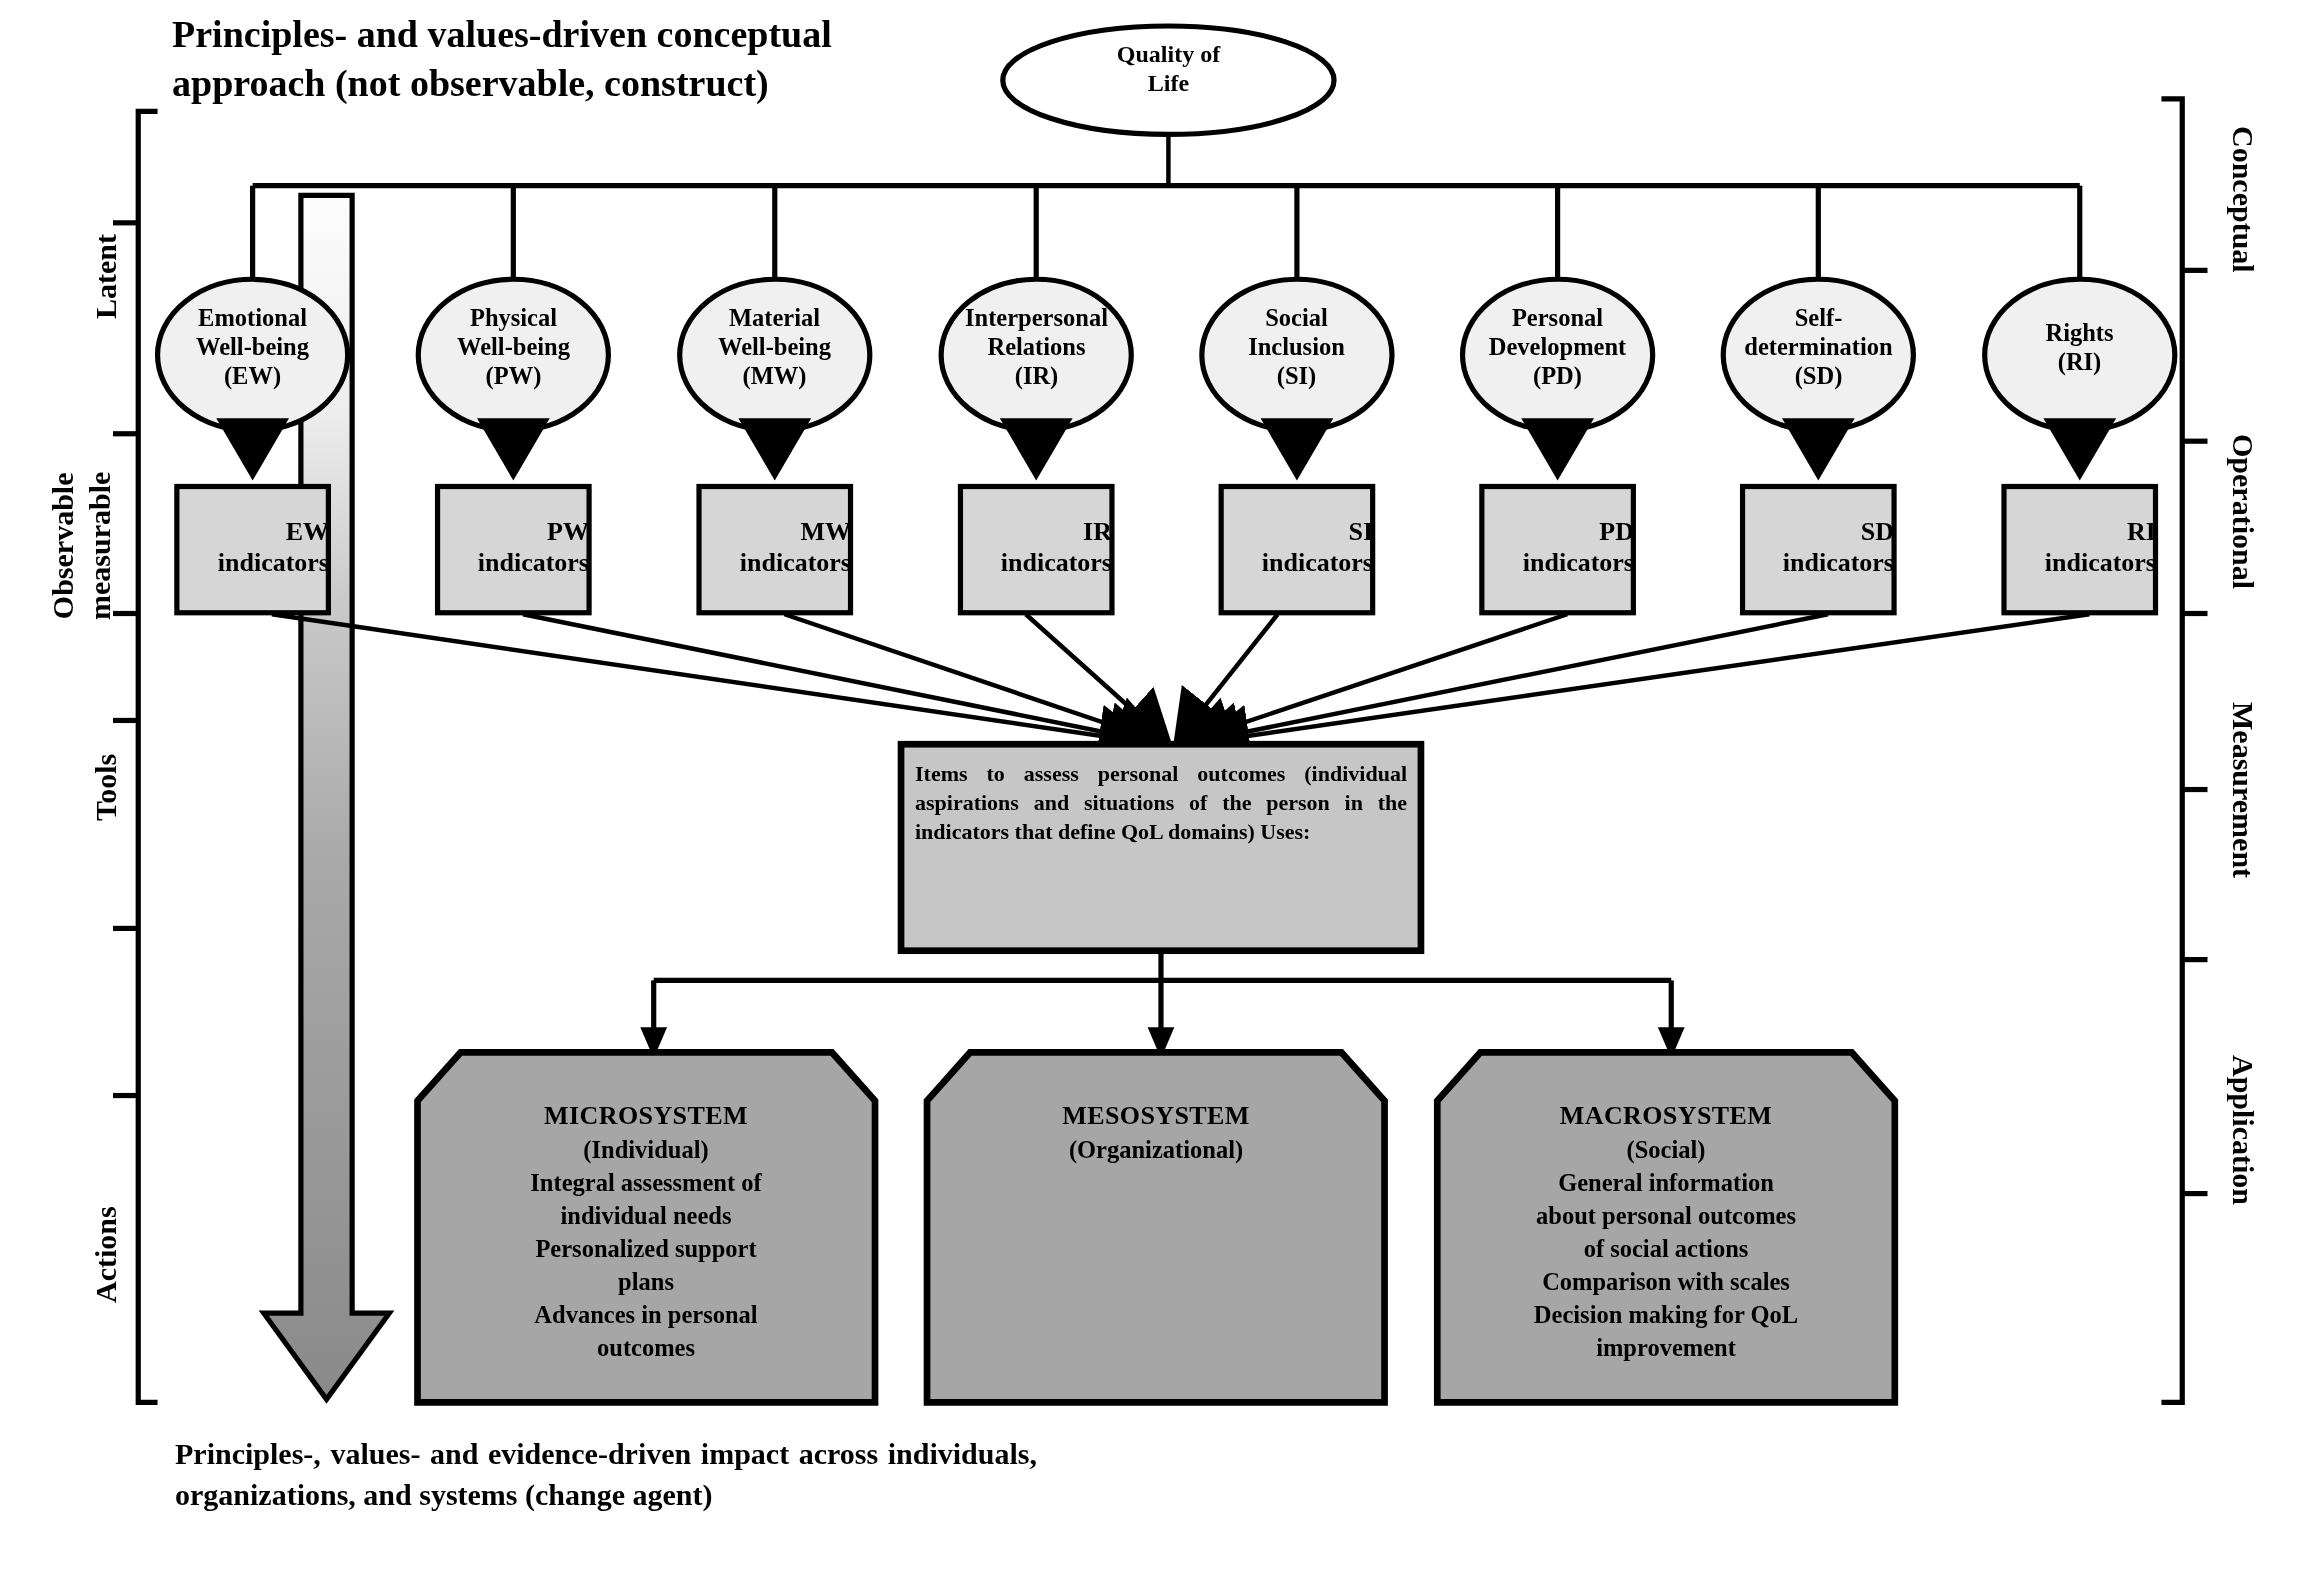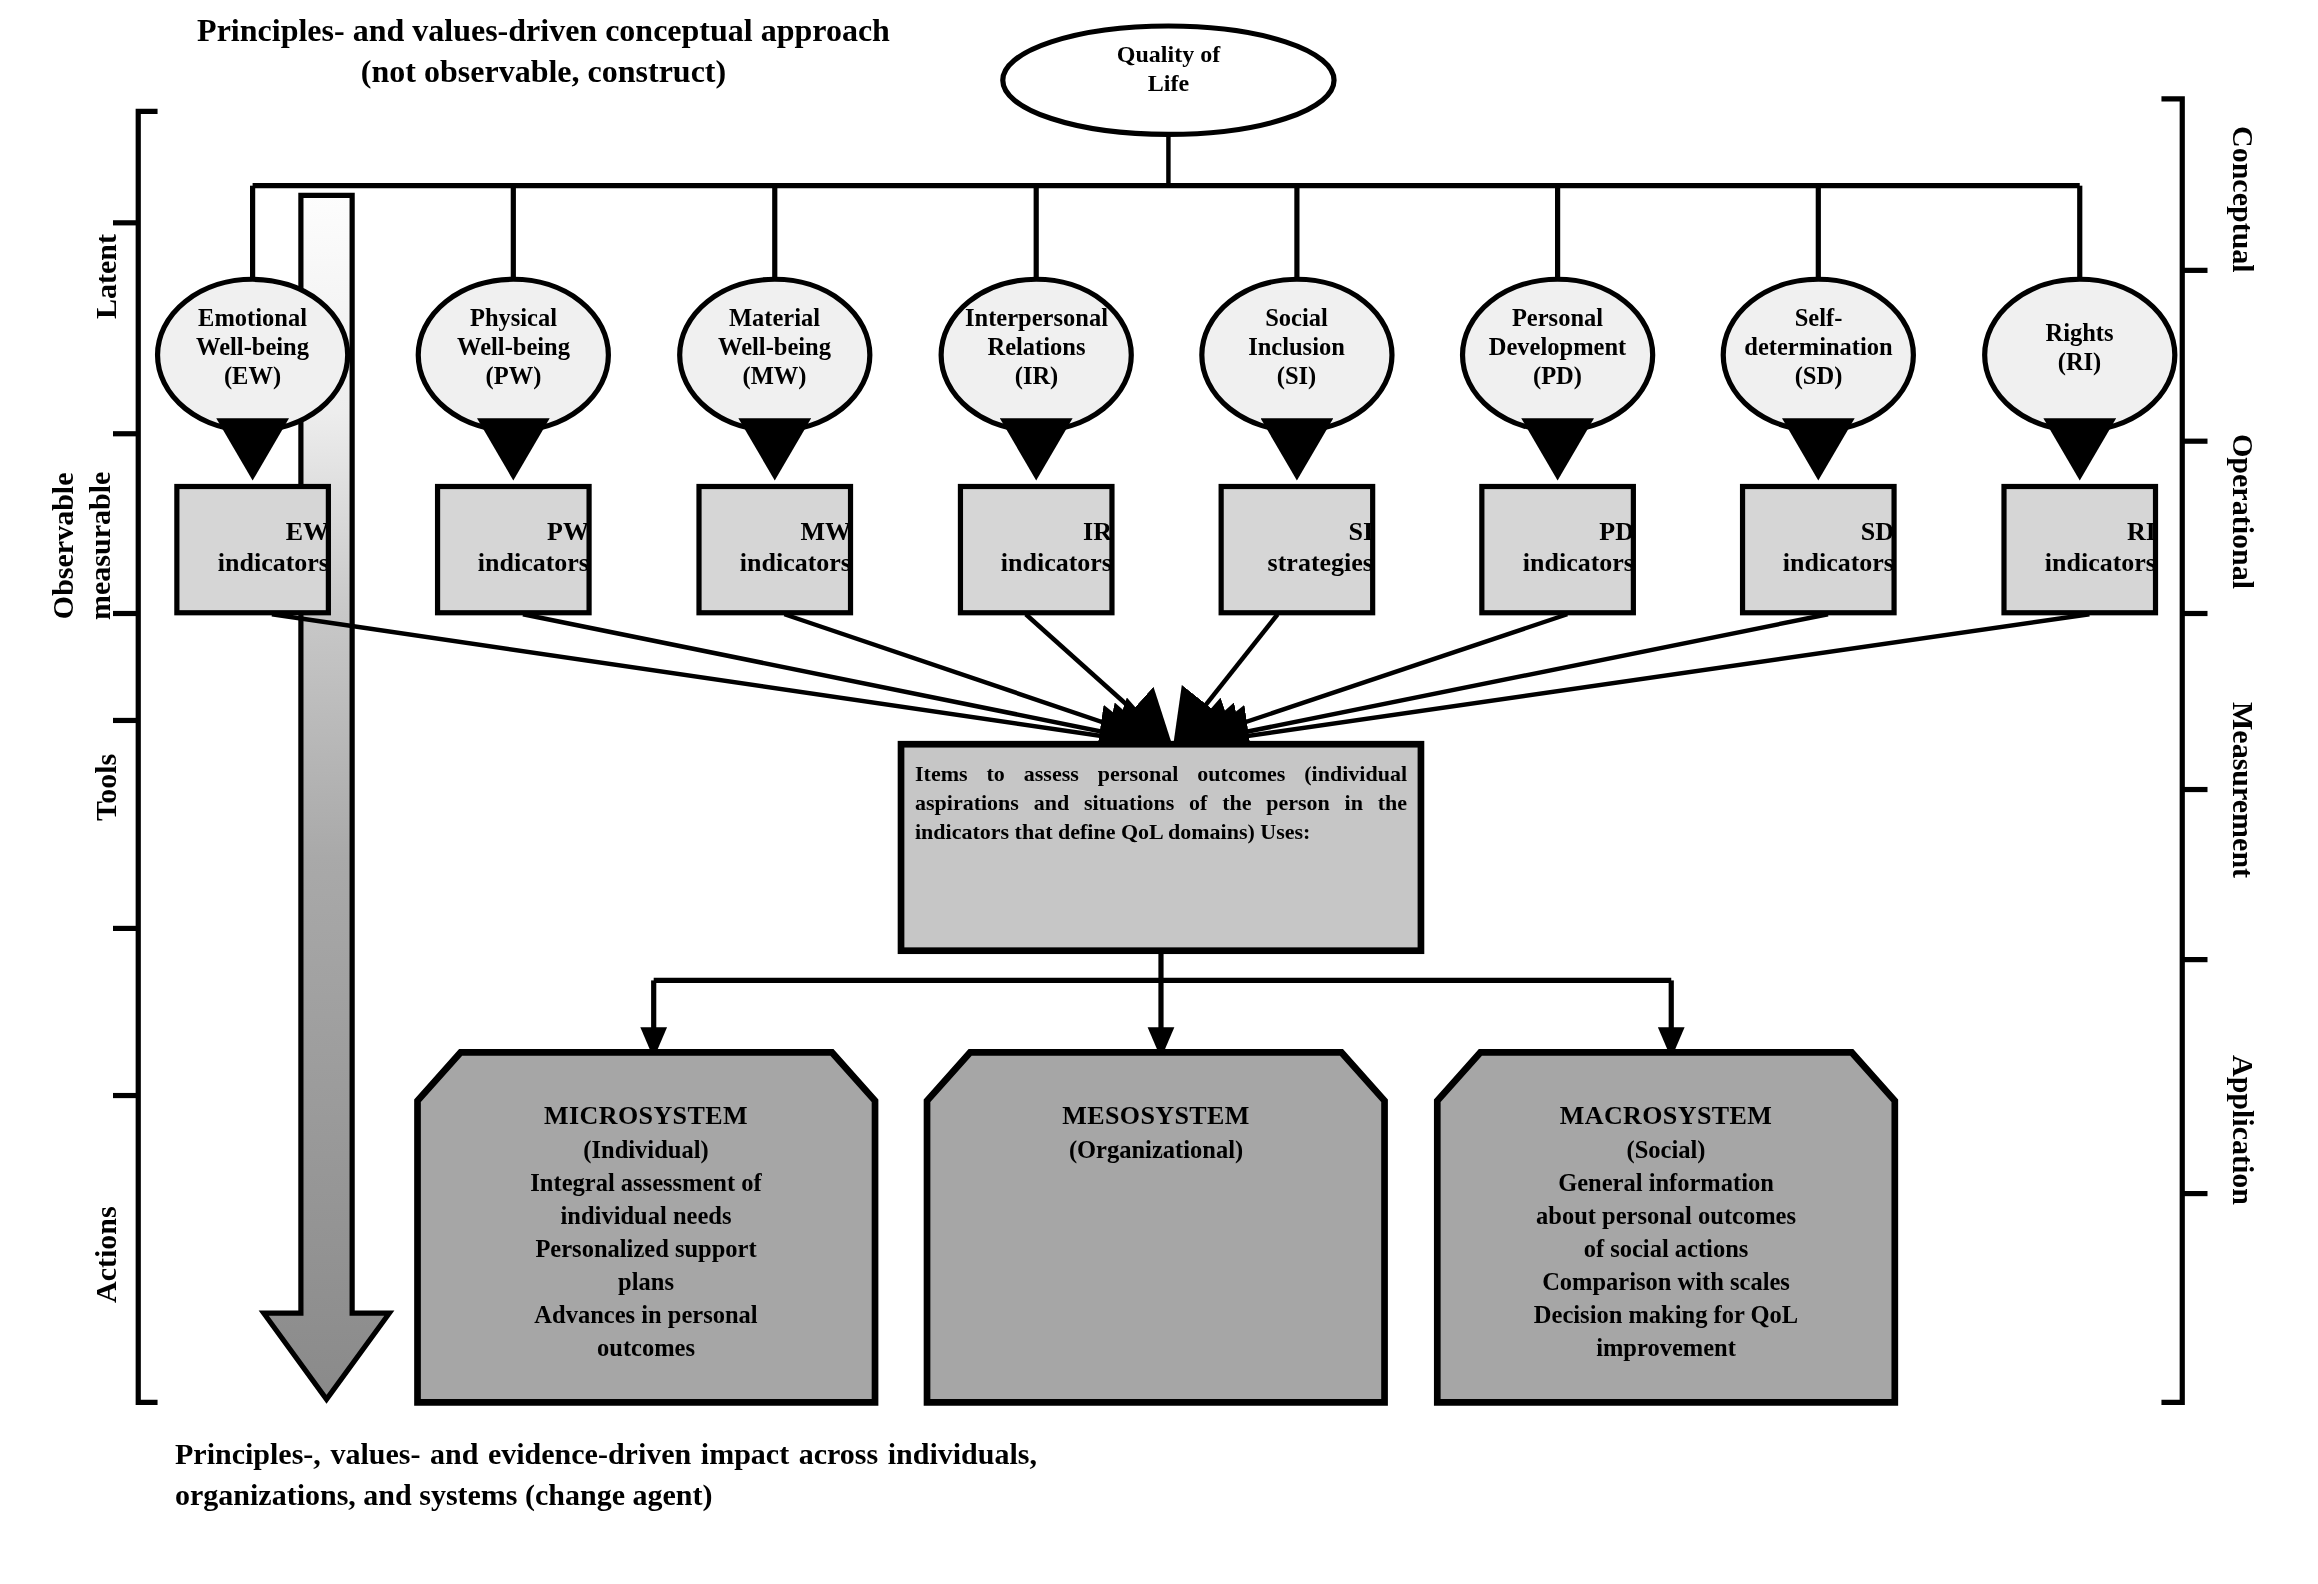--- a/index.html
+++ b/index.html
@@ -1,20 +1,20 @@
 <!DOCTYPE html>
 <html style="font-size:12px"><head>
 <meta charset="utf-8">
 <style>
   html,body{margin:0;padding:0;background:#fff;}
   body{width:2319px;height:1585px;font-family:"Liberation Serif","DejaVu Serif",serif;}
   #stage{position:relative;width:2319px;height:1585px;overflow:hidden;background:#ffffff;}
   svg.layer{position:absolute;left:0;top:0;width:2319px;height:1585px;}
   .txt{position:absolute;font-family:"Liberation Serif","DejaVu Serif",serif;font-weight:bold;color:#000;line-height:1.22;}
-  .hdr-note{font-size:32px;width:743px;line-height:1.28;text-align:center;}
+  .hdr-note{font-size:38px;width:743px;line-height:1.28;}
   .side-left{transform-origin:0 0;white-space:nowrap;font-size:30px;}
   .side-right{transform-origin:0 0;white-space:nowrap;font-size:30px;}
   .oval-label{position:absolute;text-align:center;font-size:24.5px;line-height:1.18;font-weight:bold;}
   .ind-label{position:absolute;text-align:right;font-size:26px;line-height:1.2;font-weight:bold;}
   .items-text{position:absolute;font-size:22px;line-height:1.32;text-align:justify;text-align-last:left;font-weight:bold;}
   .sys-text{position:absolute;text-align:center;font-size:24.5px;line-height:1.35;font-weight:bold;}
   .sys-text .t1{font-size:26px;letter-spacing:0.4px;}
   .caption{font-size:30px;width:862px;line-height:1.38;text-align:justify;text-align-last:left;}
 </style>
 </head>
@@ -209,21 +209,21 @@
 
   <div class="ind-label" style="left:177px;top:516px;width:152px;white-space:pre;">EW
 indicators</div>
   <div class="ind-label" style="left:437px;top:516px;width:152px;white-space:pre;">PW
 indicators</div>
   <div class="ind-label" style="left:699px;top:516px;width:152px;white-space:pre;">MW
 indicators</div>
   <div class="ind-label" style="left:960px;top:516px;width:152px;white-space:pre;">IR
 indicators</div>
   <div class="ind-label" style="left:1221px;top:516px;width:152px;white-space:pre;">SI
-strategies</div>
+indicators</div>
   <div class="ind-label" style="left:1482px;top:516px;width:152px;white-space:pre;">PD
 indicators</div>
   <div class="ind-label" style="left:1742px;top:516px;width:152px;white-space:pre;">SD
 indicators</div>
   <div class="ind-label" style="left:2004px;top:516px;width:152px;white-space:pre;">RI
 indicators</div>
 
   <div class="items-text" style="left:915px;top:759px;width:492px;">Items to assess personal outcomes (individual aspirations and situations of the person in the indicators that define QoL domains) Uses:</div>
 
   <div class="sys-text" style="left:420px;top:1098px;width:452px;">

